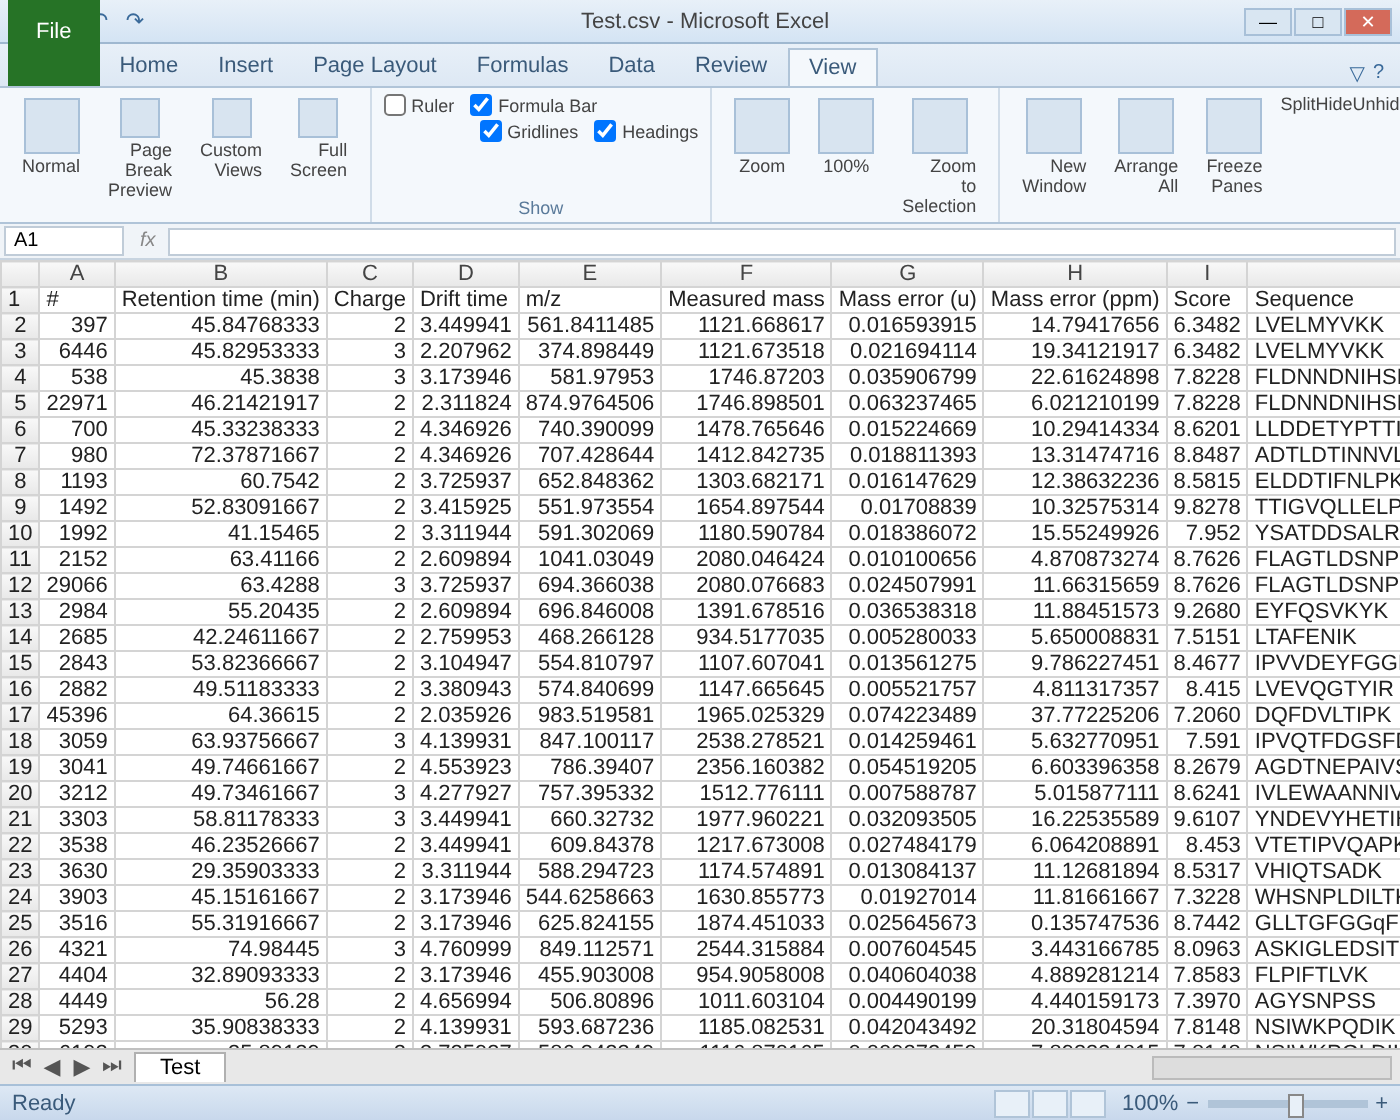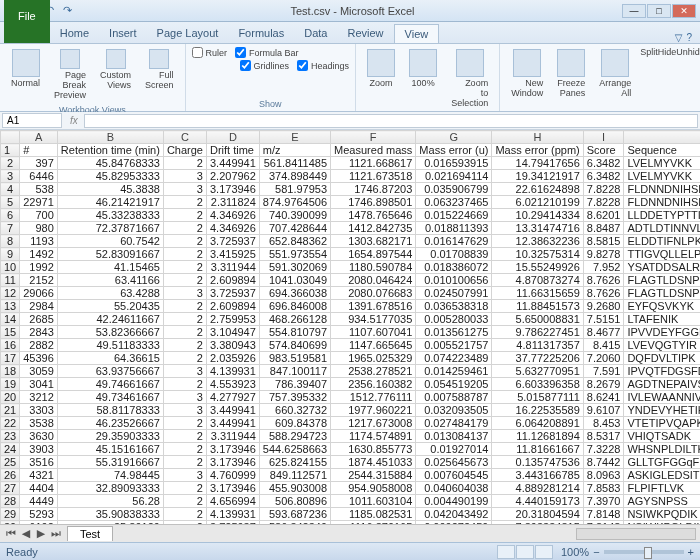--- a/index.html
+++ b/index.html
@@ -104,21 +104,20 @@
         </div>
         <div class="rbtn">
           <div class="ico"></div>
           <div class="txt">Custom<br>Views</div>
         </div>
         <div class="rbtn">
           <div class="ico"></div>
           <div class="txt">Full<br>Screen</div>
         </div>
       </div>
-    <div class="lbl">Workbook Views</div>
   </div>
   <div class="rgroup">
     <div class="items" style="flex-direction:column;gap:0" id="rg1">
         <div style="display: flex; gap: 8px;">
           <label class="chk"><input type="checkbox" style="">Ruler</label>
           <label class="chk"><input type="checkbox" checked="" style="">Formula Bar</label>
         </div>
         <div style="display: flex; gap: 8px; margin-left: 48px;">
           <label class="chk"><input type="checkbox" checked="" style="">Gridlines</label>
           <label class="chk"><input type="checkbox" checked="" style="">Headings</label>
@@ -144,25 +143,25 @@
     <div class="lbl">Zoom</div>
   </div>
   <div class="rgroup">
     <div class="items" id="rg3">
         <div class="rbtn">
           <div class="ico lg"></div>
           <div class="txt">New<br>Window</div>
         </div>
         <div class="rbtn">
           <div class="ico lg"></div>
+          <div class="txt">Arrange<br>All</div>
+        </div>
+        <div class="rbtn">
+          <div class="ico lg"></div>
           <div class="txt">Freeze<br>Panes</div>
-        </div>
-        <div class="rbtn">
-          <div class="ico lg"></div>
-          <div class="txt">Arrange<br>All</div>
         </div>
         <div style="display: flex; ">
           <div class="chk">Split</div>
           <div class="chk">Hide</div>
           <div class="chk">Unhide</div>
         </div>
         <div style="display: flex; flex-direction: column; align-items: flex-end;">
           <div class="chk">View Side by Side</div>
           <div class="chk">Synchronous Scrolling</div>
           <div class="chk">Reset Window Position</div>

